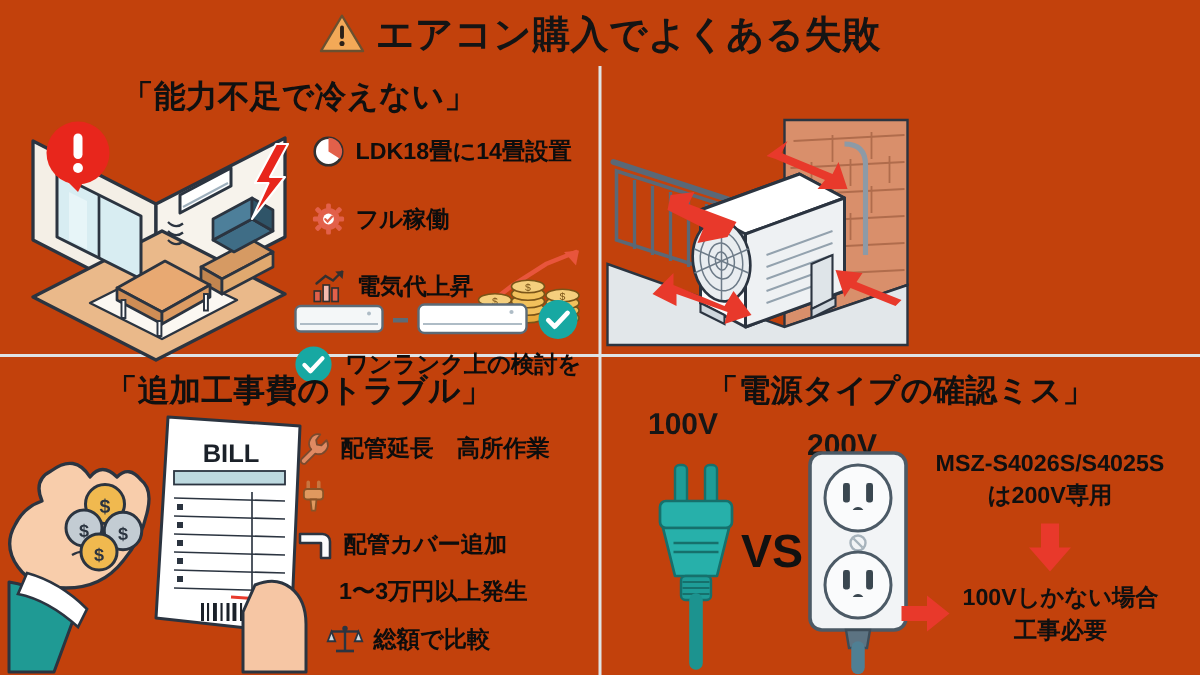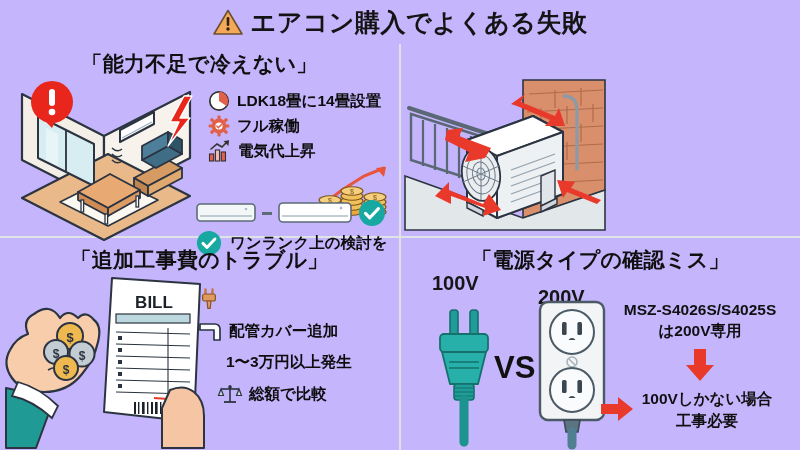--- a/index.html
+++ b/index.html
@@ -2,21 +2,21 @@
 <html><head>
 <meta charset="utf-8">
 <style>
   * { box-sizing: border-box; margin: 0; padding: 0; }
   html, body {
     width: 800px; height: 450px;
     font-family: "Liberation Sans", "DejaVu Sans", sans-serif;
     background: #fdfdfd;
     overflow: hidden;
   }
-  .page { position: relative; width: 800px; height: 450px; background: #c4b5fd; }
+  .page { position: relative; width: 800px; height: 450px; background: #c2410c; }
 
   
   .title-bar {
     position: absolute; top: 0; left: 0; width: 800px; height: 44px;
     display: flex; align-items: center; justify-content: center; gap: 8px;
   }
   .title-text { font-size: 25px; font-weight: 700; color: #141414; letter-spacing: .5px; }
   .warn-tri { width: 30px; height: 27px; display: block; }
 
   
@@ -35,21 +35,21 @@
     color: #101010; padding-top: 6px; letter-spacing: .3px;
   }
   .q3 .quad-title, .q4 .quad-title { padding-top: 8px; }
 
   
   .bullets { position: absolute; display: flex; flex-direction: column; }
   .bullet { display: flex; align-items: center; gap: 7px; }
   .bullet-label { font-size: 15.5px; font-weight: 700; color: #0d0d0d; white-space: nowrap; }
   .ico { flex: 0 0 auto; display: block; }
 
-  .q1-bullets { left: 208px; top: 46px; gap: 3px; }
+  .q1-bullets { left: 208px; top: 46px; gap: 23px; }
   .q3-bullets { left: 198px; top: 50px; gap: 10px; }
 
   .q1-sub { position: absolute; left: 196px; top: 155px; display: flex; align-items: center; gap: 6px; }
   .q1-row-last { position: absolute; left: 196px; top: 186px; display: flex; align-items: center; gap: 8px; }
 
   
   .coins-grp { position: absolute; left: 312px; top: 122px; }
 
   
   .volt-label { position: absolute; font-size: 20px; font-weight: 700; color: #161616; }
@@ -382,20 +382,28 @@
           <circle cx="62" cy="98" r="12" fill="#f0b94f" stroke="#2b3440" stroke-width="2"></circle>
           <text x="62" y="104" font-size="12" font-weight="bold" fill="#2b3440" text-anchor="middle" font-family="Liberation Sans, sans-serif">$</text>
         </g>
       </svg>
     </div>
 
     <div class="bullets q3-bullets">
       <div class="bullet">
         <span class="ico">
           <svg width="22" height="22" viewBox="0 0 22 22">
+            <path d="M15.5 1.6 a6.2 6.2 0 0 0 -6 10 L3 18 a2 2 0 0 0 2.8 2.8 l6.4 -6.4 a6.2 6.2 0 0 0 7.5 -8.9 l-3.4 3.4 l-3 -0.5 l-0.5 -3 Z" fill="#e08a62" stroke="#7a4a2e" stroke-width="1.2" stroke-linejoin="round"></path>
+          </svg>
+        </span>
+        <span class="bullet-label">配管延長　高所作業</span>
+      </div>
+      <div class="bullet">
+        <span class="ico">
+          <svg width="22" height="22" viewBox="0 0 22 22">
             <path d="M7.5 1.5 L7.5 6 M14.5 1.5 L14.5 6" stroke="#c8753f" stroke-width="2.4" stroke-linecap="round"></path>
             <rect x="4.6" y="6" width="12.8" height="7" rx="2" fill="#e0995f" stroke="#8a5327" stroke-width="1.2"></rect>
             <path d="M9 13 L13 13 L12.2 20.4 L9.8 20.4 Z" fill="#e0995f" stroke="#8a5327" stroke-width="1.2" stroke-linejoin="round"></path>
           </svg>
         </span>
       </div>
       <div class="bullet">
         <span class="ico">
           <svg width="24" height="22" viewBox="0 0 24 22">
             <path d="M2 4 L17 4 a5 5 0 0 1 5 5 L22 20 L16 20 L16 10 L2 10 Z" fill="#fafbfc" stroke="#2b3440" stroke-width="1.7" stroke-linejoin="round"></path>

